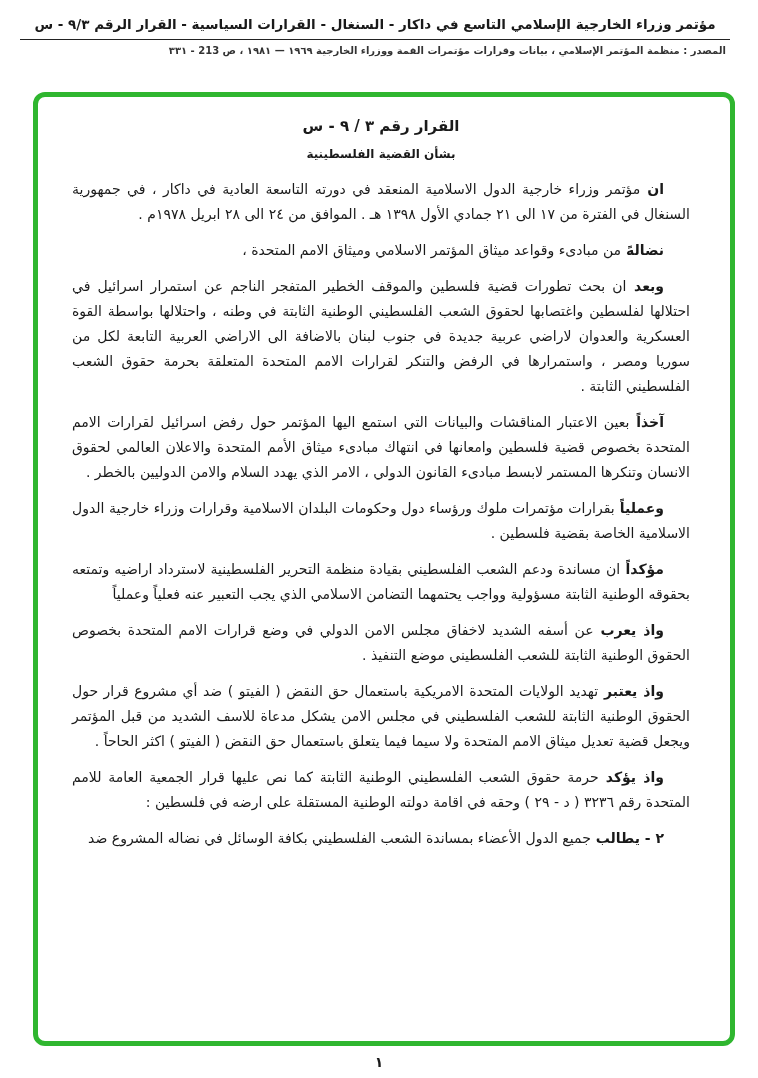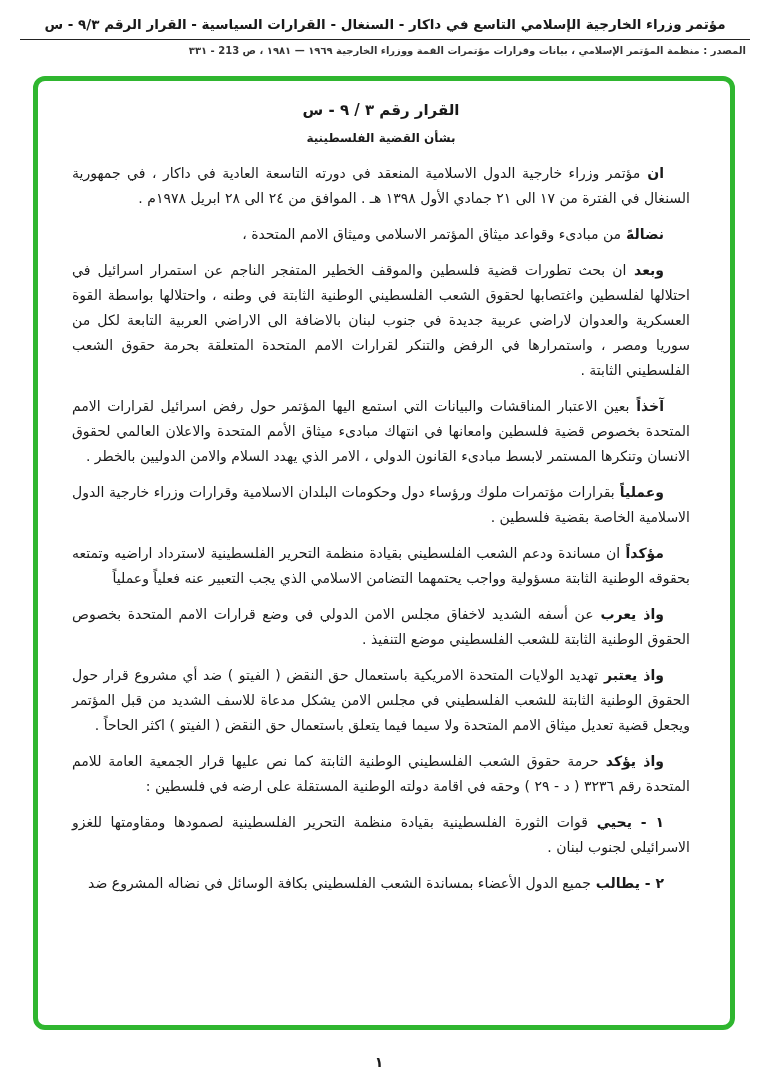--- a/index.html
+++ b/index.html
@@ -11,41 +11,41 @@
   .page {
     position: relative;
     width: 758px;
     height: 1078px;
     background: #ffffff;
     direction: rtl;
     color: #1a1a1a;
     overflow: hidden;
   }
   .hdr {
-    padding: 16px 8px 0 20px;
+    padding: 16px 28px 0 20px;
   }
   .hdr-line1 {
     font-weight: bold;
     font-size: 13.5px;
     text-align: center;
     letter-spacing: 0.2px;
     padding-bottom: 7px;
     border-bottom: 1.5px solid #222222;
   }
   .hdr-line2 {
     font-weight: bold;
     font-size: 10px;
     color: #333333;
     text-align: right;
     padding: 5px 4px 0 0;
   }
   .green-box {
     position: absolute;
     left: 33px;
-    top: 76px;
+    top: 92px;
     width: 702px;
     height: 954px;
     box-sizing: border-box;
     border: 5px solid #2fb62f;
     border-radius: 12px;
     padding: 16px 40px 8px 34px;
     overflow: hidden;
     background: #ffffff;
   }
   .doc-title {
@@ -97,20 +97,19 @@
     <div id="paragraphs">
         <p class="para"><b>ان </b>مؤتمر وزراء خارجية الدول الاسلامية المنعقد في دورته التاسعة العادية في داكار ، في جمهورية السنغال في الفترة من ١٧ الى ٢١ جمادي الأول ١٣٩٨ هـ . الموافق من ٢٤ الى ٢٨ ابريل ١٩٧٨م .</p>
         <p class="para"><b>نضالهً </b>من مبادىء وقواعد ميثاق المؤتمر الاسلامي وميثاق الامم المتحدة ،</p>
         <p class="para"><b>وبعد </b>ان بحث تطورات قضية فلسطين والموقف الخطير المتفجر الناجم عن استمرار اسرائيل في احتلالها لفلسطين واغتصابها لحقوق الشعب الفلسطيني الوطنية الثابتة في وطنه ، واحتلالها بواسطة القوة العسكرية والعدوان لاراضي عربية جديدة في جنوب لبنان بالاضافة الى الاراضي العربية التابعة لكل من سوريا ومصر ، واستمرارها في الرفض والتنكر لقرارات الامم المتحدة المتعلقة بحرمة حقوق الشعب الفلسطيني الثابتة .</p>
         <p class="para"><b>آخذاً </b>بعين الاعتبار المناقشات والبيانات التي استمع اليها المؤتمر حول رفض اسرائيل لقرارات الامم المتحدة بخصوص قضية فلسطين وامعانها في انتهاك مبادىء ميثاق الأمم المتحدة والاعلان العالمي لحقوق الانسان وتنكرها المستمر لابسط مبادىء القانون الدولي ، الامر الذي يهدد السلام والامن الدوليين بالخطر .</p>
         <p class="para"><b>وعملياً </b>بقرارات مؤتمرات ملوك ورؤساء دول وحكومات البلدان الاسلامية وقرارات وزراء خارجية الدول الاسلامية الخاصة بقضية فلسطين .</p>
         <p class="para"><b>مؤكداً </b>ان مساندة ودعم الشعب الفلسطيني بقيادة منظمة التحرير الفلسطينية لاسترداد اراضيه وتمتعه بحقوقه الوطنية الثابتة مسؤولية وواجب يحتمهما التضامن الاسلامي الذي يجب التعبير عنه فعلياً وعملياً</p>
         <p class="para"><b>واذ يعرب </b>عن أسفه الشديد لاخفاق مجلس الامن الدولي في وضع قرارات الامم المتحدة بخصوص الحقوق الوطنية الثابتة للشعب الفلسطيني موضع التنفيذ .</p>
         <p class="para"><b>واذ يعتبر </b>تهديد الولايات المتحدة الامريكية باستعمال حق النقض ( الفيتو ) ضد أي مشروع قرار حول الحقوق الوطنية الثابتة للشعب الفلسطيني في مجلس الامن يشكل مدعاة للاسف الشديد من قبل المؤتمر ويجعل قضية تعديل ميثاق الامم المتحدة ولا سيما فيما يتعلق باستعمال حق النقض ( الفيتو ) اكثر الحاحاً .</p>
         <p class="para"><b>واذ يؤكد </b>حرمة حقوق الشعب الفلسطيني الوطنية الثابتة كما نص عليها قرار الجمعية العامة للامم المتحدة رقم ٣٢٣٦ ( د - ٢٩ ) وحقه في اقامة دولته الوطنية المستقلة على ارضه في فلسطين :</p>
-        <p class="para"><b>١ - يحيي </b>قوات الثورة الفلسطينية بقيادة منظمة التحرير الفلسطينية لصمودها ومقاومتها للغزو الاسرائيلي لجنوب لبنان .</p>
         <p class="para"><b>٢ - يطالب </b>جميع الدول الأعضاء بمساندة الشعب الفلسطيني بكافة الوسائل في نضاله المشروع ضد</p>
       </div>
   </section>
 
   <div class="page-num">١</div>
 
 </div>
 
 </body></html>

